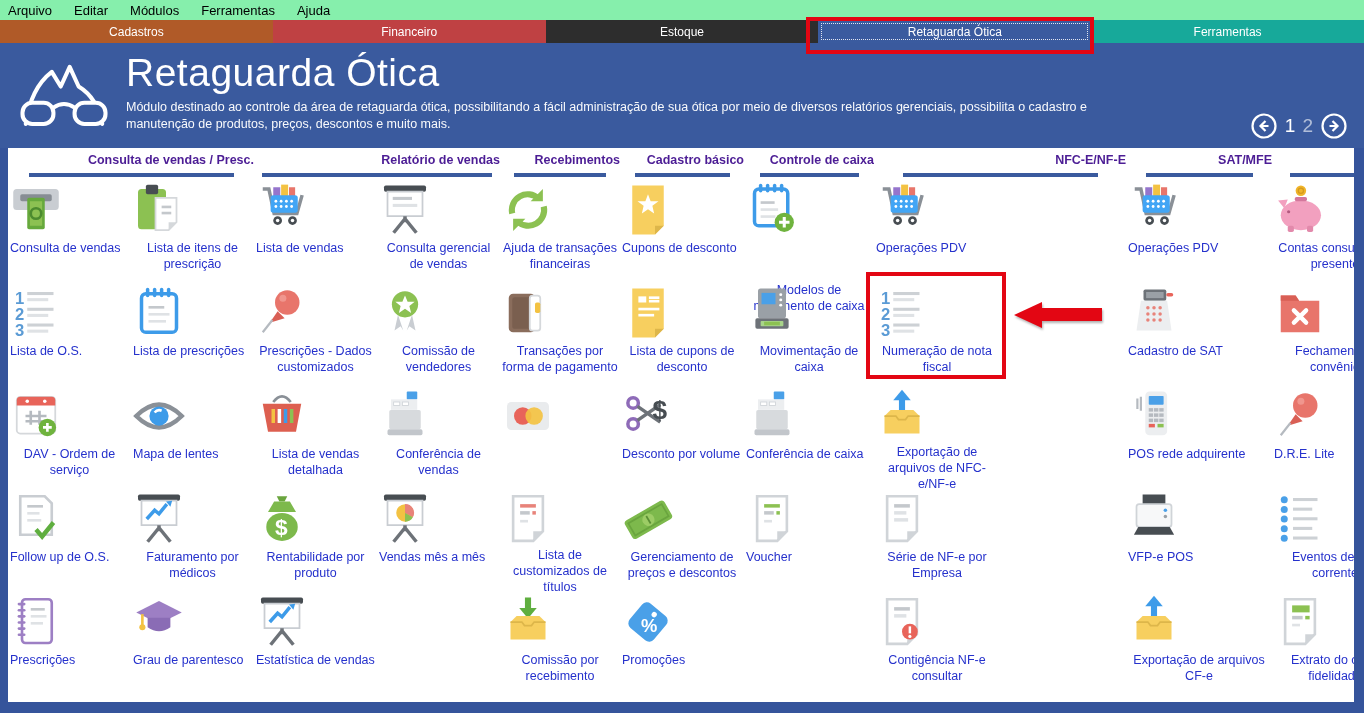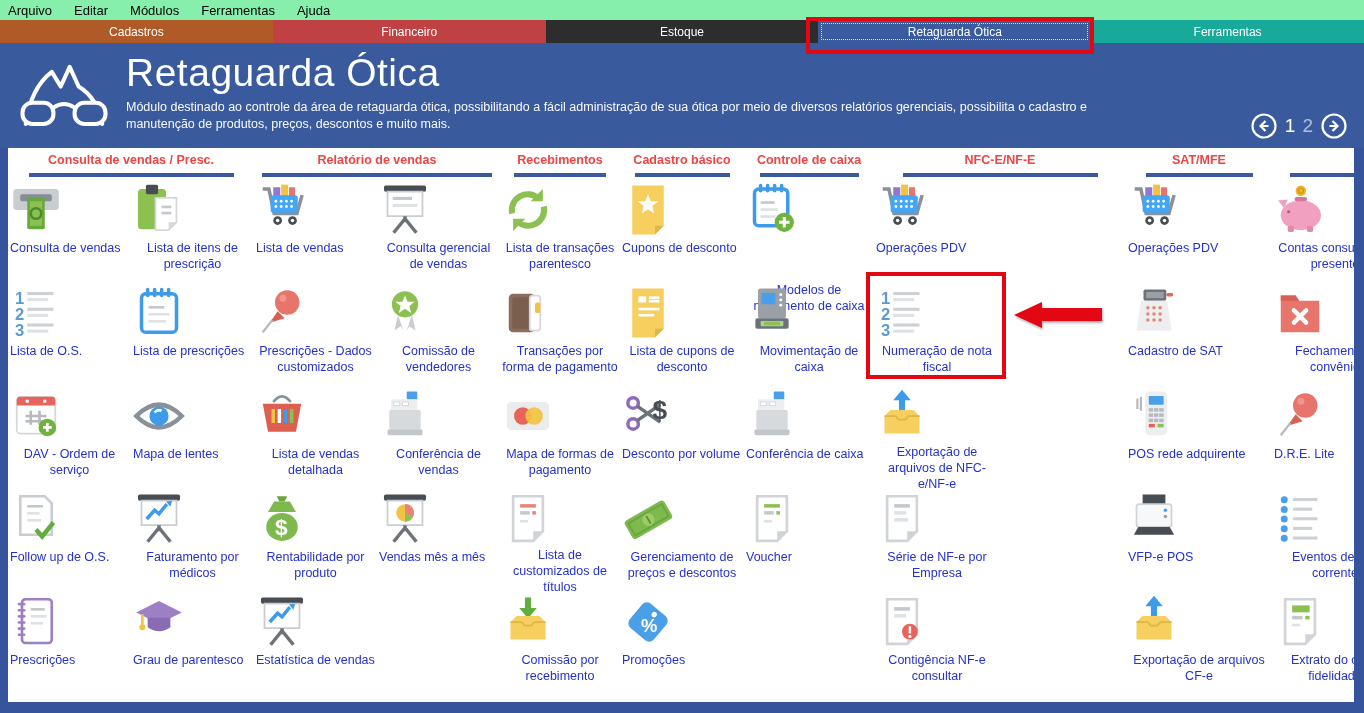--- a/index.html
+++ b/index.html
@@ -23,21 +23,21 @@
   .hero-desc{font-size:12.5px;line-height:1.38;max-width:1020px;margin-top:5px;opacity:.97;}
   .pager{position:absolute;right:16px;bottom:8px;display:flex;align-items:center;gap:7px;}
   .pager .pgnum{font-size:19px;}
   .pager .pgnum.dim{opacity:.6;}
   .pager svg{display:block;cursor:pointer;}
 
   
   .content{position:relative;height:554px;background:#fff;border-left:8px solid #35549b;border-right:10px solid #35549b;border-bottom:11px solid #35549b;overflow:hidden;}
   .grid{display:flex;padding-top:3px;}
   .group{flex:0 0 auto;}
-  .group-title{height:19px;font-size:12.5px;font-weight:bold;color:#ef4444;text-align:center;white-space:nowrap;overflow:hidden;margin-top:2px;}
+  .group-title{height:19px;font-size:12.5px;font-weight:bold;color:#4c1d95;text-align:right;white-space:nowrap;overflow:hidden;margin-top:2px;}
   .group-underline{height:3.5px;background:#3a5a9e;margin:1px auto 0;}
   .cells{display:grid;grid-auto-rows:103px;margin-top:2px;}
   .cell{position:relative;display:flex;flex-direction:column;align-items:flex-start;padding-top:3px;cursor:pointer;}
   .cell .icn{height:58px;display:flex;align-items:flex-start;justify-content:center;}
   .cell .lbl{font-size:12.5px;line-height:1.3;color:#2531cc;text-align:center;padding:0 2px;}
   .cell.highlighted::before{content:"";position:absolute;left:-8px;right:-6px;top:-10px;bottom:6px;border:4px solid #e30613;z-index:4;}
 
   
   .arrow{position:absolute;left:1006px;top:154px;width:88px;height:26px;z-index:6;filter:drop-shadow(1px 2px 1px rgba(0,0,0,.3));}
   .arrow .head{position:absolute;left:0;top:0;width:0;height:0;border-top:13px solid transparent;border-bottom:13px solid transparent;border-right:28px solid #e30613;}
@@ -366,42 +366,41 @@
           <div class="cells" style="grid-template-columns: repeat(1, 1fr);">
             <div class="cell" style="grid-area: 1 / 1;">
               <div class="icn">
                 <svg viewBox="0 0 64 64" width="56" height="56">
                   <path d="M14 36a18 18 0 0 1 30-17" stroke="#8cc152" stroke-width="7" fill="none"></path>
                   <path d="M49 8v14H35z" fill="#8cc152"></path>
                   <path d="M50 28a18 18 0 0 1-30 17" stroke="#8cc152" stroke-width="7" fill="none"></path>
                   <path d="M15 56V42h14z" fill="#8cc152"></path>
                 </svg>
               </div>
-              <div class="lbl">Lista de transações parentesco</div>
+              <div class="lbl">Ajuda de transações financeiras</div>
             </div>
             <div class="cell" style="grid-area: 2 / 1;">
               <div class="icn">
                 <svg viewBox="0 0 64 64" width="56" height="56">
                   <rect x="10" y="10" width="30" height="44" rx="5" fill="#8a6d5c"></rect>
                   <rect x="14" y="14" width="22" height="36" rx="3" fill="#7a5f4f"></rect>
                   <rect x="34" y="12" width="12" height="40" rx="3" fill="#fff" stroke="#d5d8db" stroke-width="2"></rect>
                   <rect x="40" y="20" width="6" height="12" rx="2" fill="#f3c242"></rect>
                 </svg>
               </div>
               <div class="lbl">Transações por forma de pagamento</div>
             </div>
             <div class="cell" style="grid-area: 3 / 1;">
               <div class="icn">
                 <svg viewBox="0 0 64 64" width="56" height="56">
                   <rect x="8" y="16" width="48" height="32" rx="5" fill="#e9ebed"></rect>
                   <circle cx="26" cy="32" r="10" fill="#e8645a"></circle>
                   <circle cx="39" cy="32" r="10" fill="#f3c242" fill-opacity="0.92"></circle>
                 </svg>
               </div>
-              <div class="lbl">Mapa de formas de pagamento</div>
             </div>
             <div class="cell" style="grid-area: 4 / 1;">
               <div class="icn">
                 <svg viewBox="0 0 64 64" width="56" height="56">
                   <path d="M15 6h34v40l-11 11H15z" fill="#fff" stroke="#d0d4d8" stroke-width="3"></path>
                   <path d="M49 46l-11 11V46z" fill="#d0d4d8"></path>
                   <rect x="23" y="15" width="18" height="4" fill="#e8837a"></rect>
                   <rect x="23" y="23" width="11" height="4" fill="#c4c8cc"></rect>
                   <rect x="37" y="23" width="4" height="4" fill="#e8837a"></rect>
                   <rect x="23" y="33" width="9" height="3" fill="#dfe2e5"></rect>

